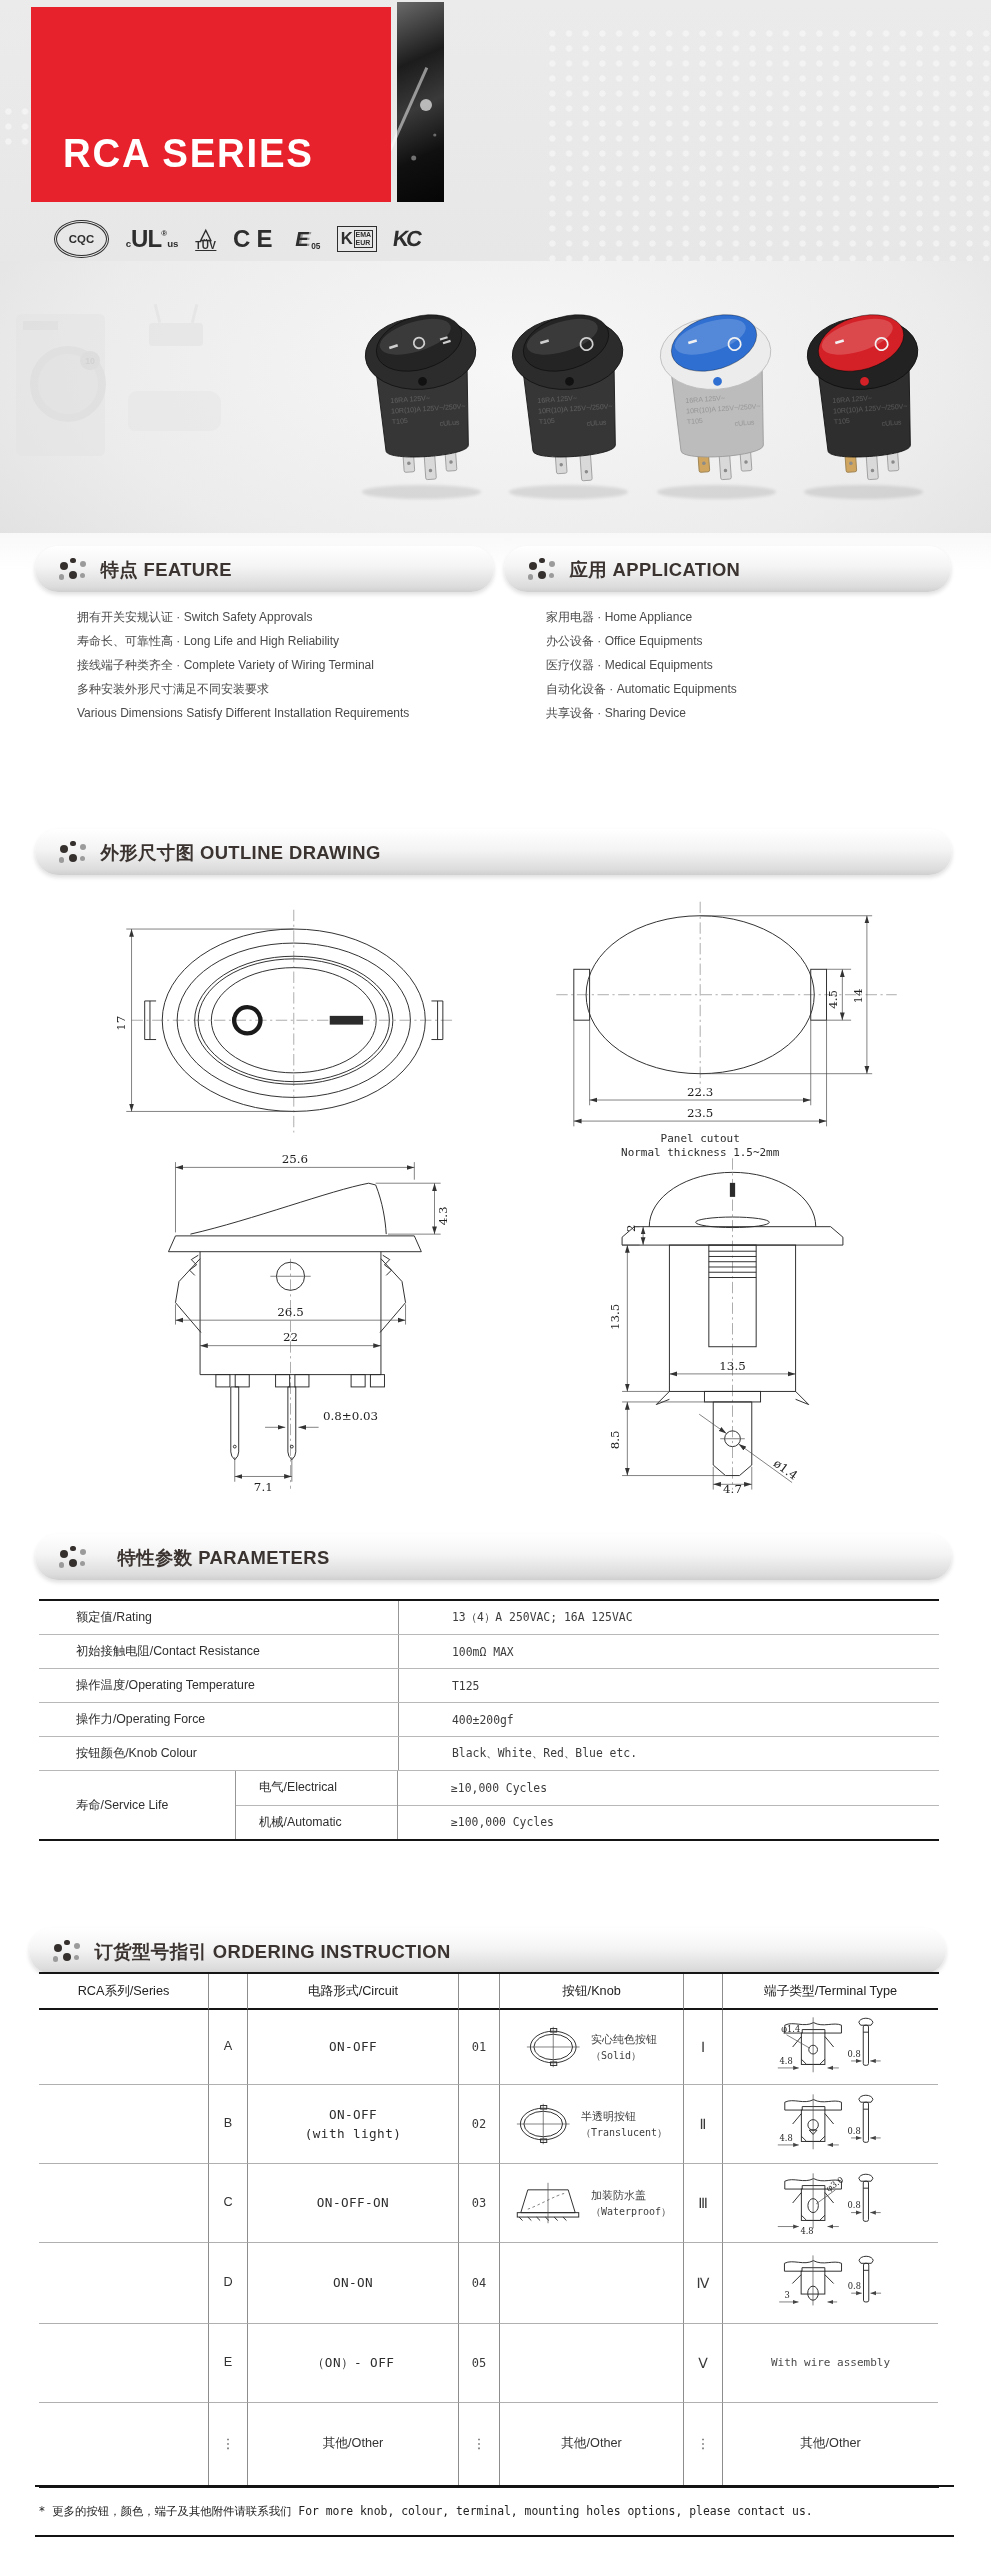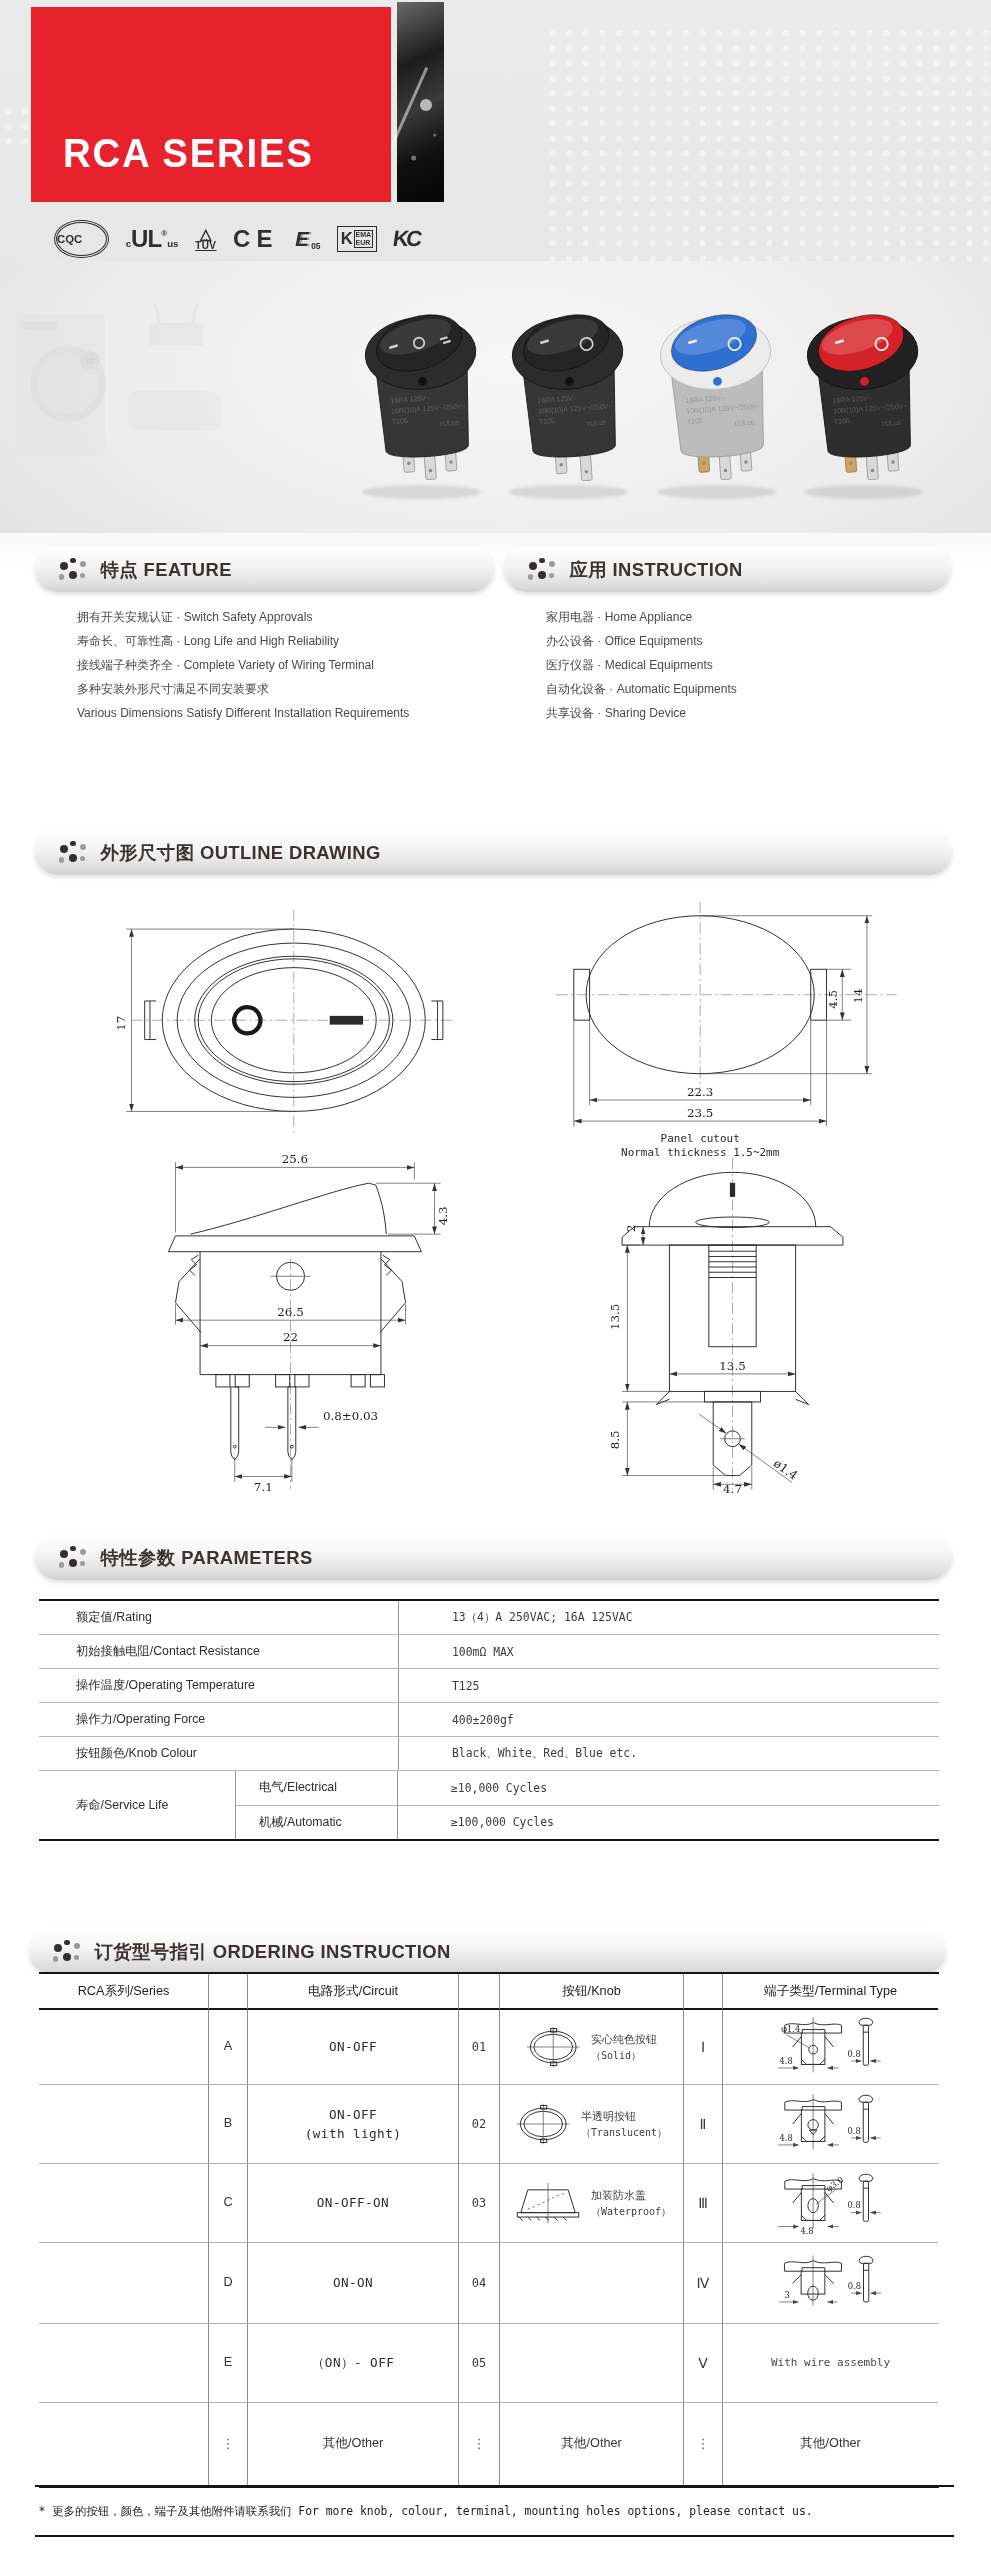--- a/index.html
+++ b/index.html
@@ -16,21 +16,21 @@
   .photo-strip:before{content:"";position:absolute;left:23px;top:97px;width:12.3px;height:12.3px;border-radius:50%;
      background:rgba(255,255,255,.65);box-shadow:-12.3px 53px 0 -3.5px rgba(255,255,255,.4), 8.8px 30px 0 -4.4px rgba(255,255,255,.35);}
   .red-banner{left:31px;top:7px;width:360px;height:195px;display:flex;align-items:flex-end;}
   .red-banner .t{color:#fff;font-weight:bold;font-size:40px;letter-spacing:1.8px;margin:0 0 26px 32px;
      transform:scaleX(.96);transform-origin:left;white-space:nowrap;}
   .dots-patch{background-image:radial-gradient(circle,rgba(255,255,255,.9) 0 2.8px,rgba(255,255,255,0) 3.5px);
      background-size:16.7px 15px;opacity:.5;}
 
   
   .certs{left:54px;top:219px;height:40px;display:flex;align-items:center;gap:16.7px;color:#2e2e2e;}
-  .cqc{width:49px;height:32px;border:3.5px double #2e2e2e;border-radius:50%;display:flex;align-items:center;
+  .cqc{width:49px;height:32px;border:3.5px double #2e2e2e;border-radius:50%;display:flex;align-items:center;justify-content:center;
        font-weight:bold;font-size:11.4px;}
   .ul{display:flex;align-items:baseline;font-weight:bold;}
   .ul .c{font-size:9.7px;}
   .ul .UL{font-size:24px;letter-spacing:-0.9px;}
   .ul .reg{font-size:8px;vertical-align:super;position:relative;top:-11.4px;}
   .ul .us{font-size:9.7px;}
   .tuv{display:flex;flex-direction:column;align-items:center;font-weight:bold;line-height:1;}
   .tuv .tri{font-size:15px;line-height:.9;}
   .tuv .txt{font-size:10px;letter-spacing:0.4px;text-decoration:underline;}
   .ce{font-size:24px;font-weight:bold;letter-spacing:6.1px;}
@@ -316,21 +316,21 @@
   </div>
   <div class="abs pill" style="left:504px;top:546px;width:447px;">
     <span class="dotsicon">
         <i></i>
         <i></i>
         <i></i>
         <i></i>
         <i></i>
         <i></i>
       </span>
-    <span class="title">应用 INSTRUCTION</span>
+    <span class="title">应用 APPLICATION</span>
   </div>
   <div class="abs list" style="left:77px;top:605px;">
     <div>拥有开关安规认证 · Switch Safety Approvals</div>
     <div>寿命长、可靠性高 · Long Life and High Reliability</div>
     <div>接线端子种类齐全 · Complete Variety of Wiring Terminal</div>
     <div>多种安装外形尺寸满足不同安装要求</div>
     <div>Various Dimensions Satisfy Different Installation Requirements</div>
   </div>
   <div class="abs list" style="left:546px;top:605px;">
     <div>家用电器 · Home Appliance</div>
@@ -497,21 +497,21 @@
     <line x1="70" y1="300" x2="70" y2="384" class="ext" marker-start="url(#arrD)" marker-end="url(#arrD)"></line>
     <text class="dt" transform="rotate(-90 60 354)" x="60" y="354">8.5</text>
     <line x1="118" y1="268" x2="262" y2="268" class="ext" marker-start="url(#arrD)" marker-end="url(#arrD)"></line>
     <text class="dt" x="190" y="263" text-anchor="middle">13.5</text>
     <line x1="168" y1="374" x2="168" y2="400" class="ext"></line>
     <line x1="212" y1="374" x2="212" y2="400" class="ext"></line>
     <line x1="168" y1="394" x2="212" y2="394" class="ext" marker-start="url(#arrD)" marker-end="url(#arrD)"></line>
     <text class="dt" x="190" y="404" text-anchor="middle">4.7</text>
   </svg>
 
-  <div class="abs pill" style="left:35px;top:1534px;width:917px;">
+  <div class="abs pill" style="left:35px;top:1534px;width:917px;gap:17px;">
     <span class="dotsicon">
         <i></i>
         <i></i>
         <i></i>
         <i></i>
         <i></i>
         <i></i>
       </span>
     <span class="title">特性参数 PARAMETERS</span>
   </div>

